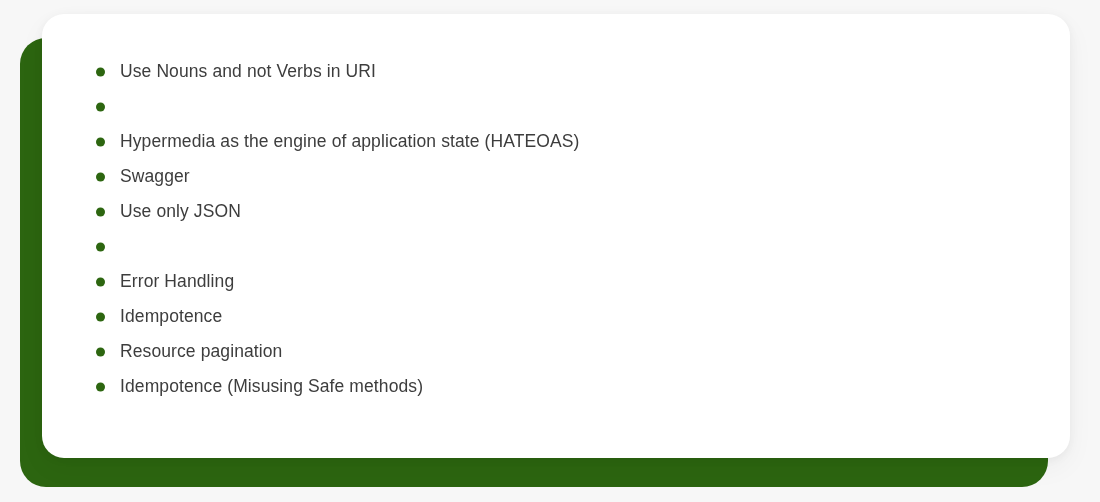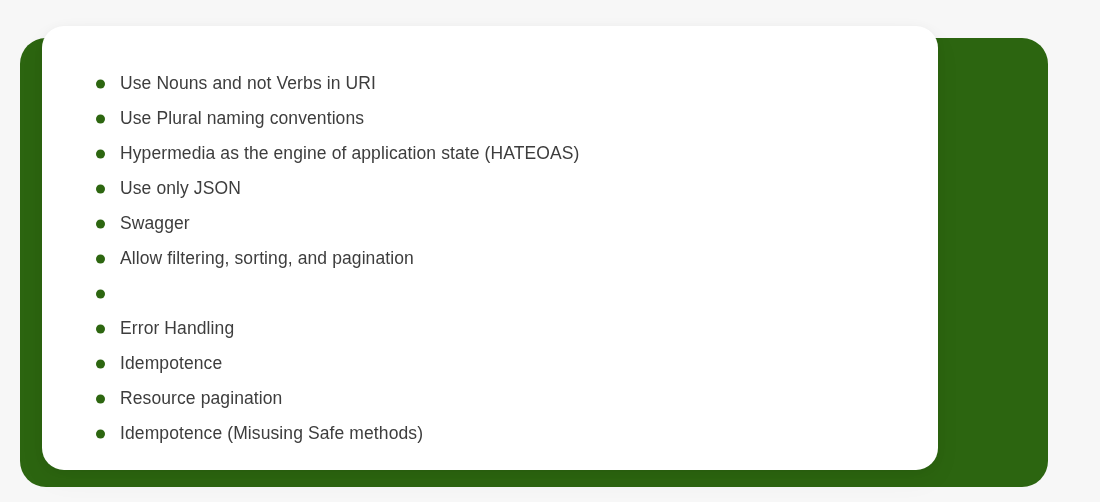--- a/index.html
+++ b/index.html
@@ -33,22 +33,22 @@
     height: 449px;
     background: #2c6510;
     border-radius: 26px;
     z-index: 1;
   }
 
   
   .content-card {
     position: absolute;
     left: 42px;
-    top: 26px;
-    width: 896px;
+    top: 14px;
+    width: 1028px;
     height: 444px;
     background: #ffffff;
     border-radius: 22px;
     z-index: 2;
     box-shadow: 0 2px 10px rgba(0,0,0,0.05),
                 0 10px 28px rgba(0,0,0,0.045);
     overflow: hidden;
   }
 
   .bullet-list {
@@ -98,42 +98,37 @@
 
     <ul class="bullet-list">
 
       <li class="bullet-item">
         <span class="bullet-dot"></span>
         <span class="bullet-label">Use Nouns and not Verbs in URI</span>
       </li>
 
       <li class="bullet-item">
         <span class="bullet-dot"></span>
-        <span class="bullet-label">Use Plural naming conventions</span>
       </li>
 
       <li class="bullet-item">
         <span class="bullet-dot"></span>
         <span class="bullet-label">Hypermedia as the engine of application state (HATEOAS)</span>
       </li>
 
       <li class="bullet-item">
         <span class="bullet-dot"></span>
-        <span class="bullet-label">Use only JSON</span>
-      </li>
-
-      <li class="bullet-item">
-        <span class="bullet-dot"></span>
         <span class="bullet-label">Swagger</span>
       </li>
 
       <li class="bullet-item">
         <span class="bullet-dot"></span>
-        <span class="bullet-label">Allow filtering, sorting, and pagination</span>
+        <span class="bullet-label">Use only JSON</span>
       </li>
+
 
       <li class="bullet-item">
         <span class="bullet-dot"></span>
       </li>
 
       <li class="bullet-item">
         <span class="bullet-dot"></span>
         <span class="bullet-label">Error Handling</span>
       </li>
 

